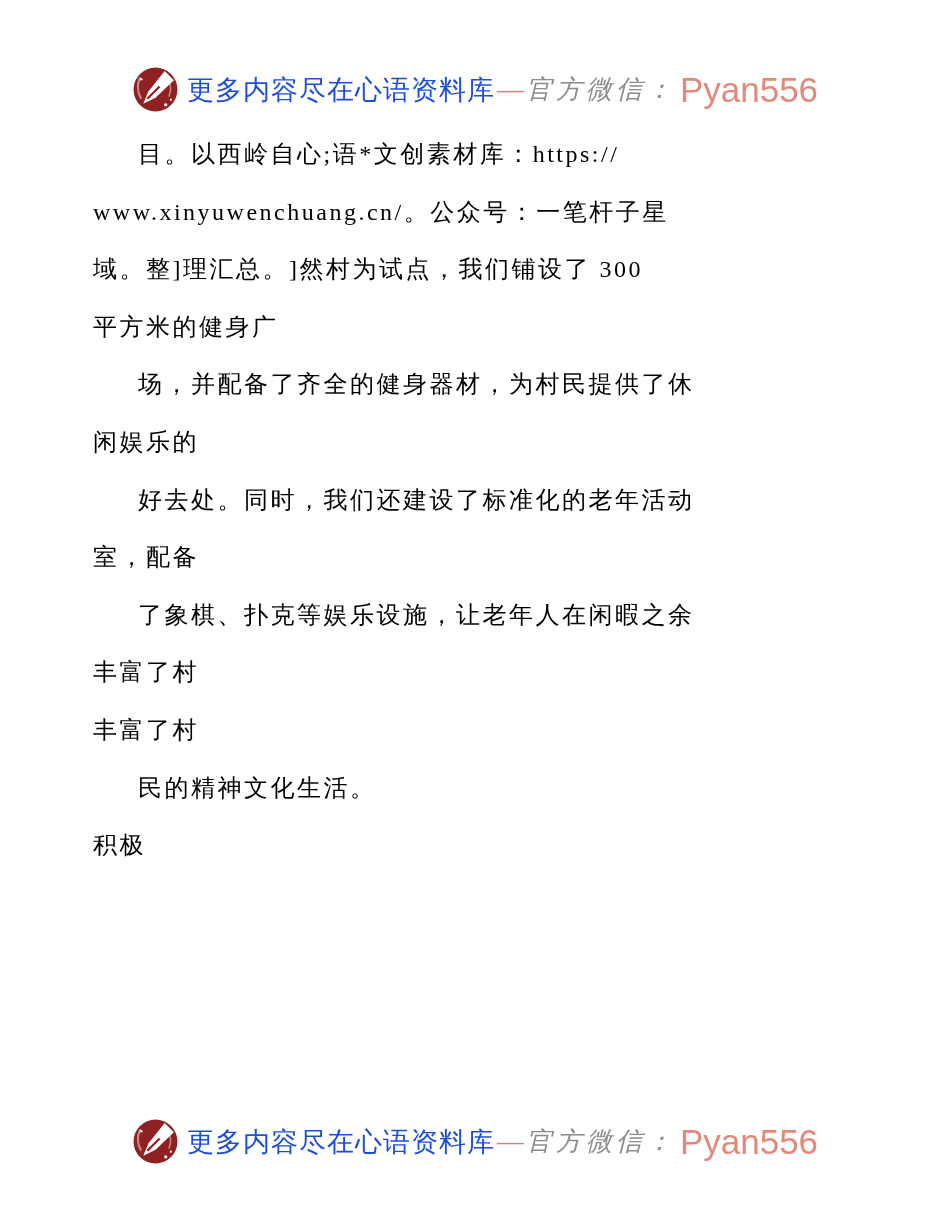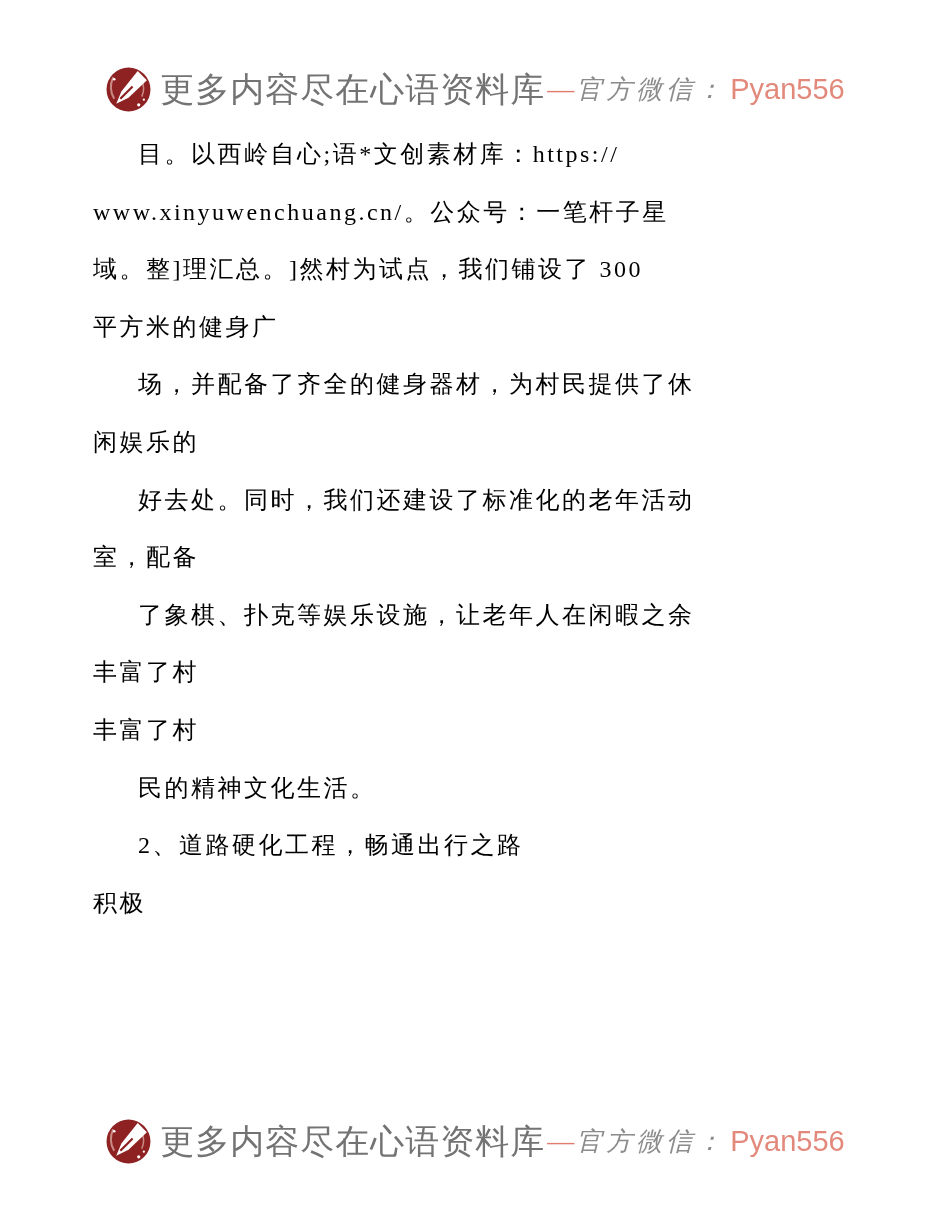--- a/index.html
+++ b/index.html
@@ -27,40 +27,40 @@
   .watermark-top { top: 66px; }
   .watermark-bottom { top: 1118px; }
   .wm-logo {
     width: 47px;
     height: 47px;
     margin-right: 8px;
     flex: 0 0 auto;
   }
   .wm-logo svg { width: 47px; height: 47px; display: block; }
   .wm-brand {
-    font-size: 34px;
-    color: #737373;
+    font-size: 27px;
+    color: #1d4ed8;
     font-family: "Liberation Serif", serif;
     letter-spacing: 1px;
     white-space: nowrap;
   }
   .wm-dash {
     font-size: 27px;
     color: #e07b6d;
     margin: 0 2px;
   }
   .wm-label {
     font-size: 26px;
     color: #8c8c8c;
     font-style: italic;
     letter-spacing: 4px;
     white-space: nowrap;
   }
   .wm-id {
-    font-size: 29px;
+    font-size: 35px;
     color: #e2897c;
     font-family: "Liberation Sans", sans-serif;
     margin-left: 4px;
     white-space: nowrap;
   }
   
   .doc {
     position: absolute;
     top: 126px;
     left: 93px;
@@ -106,21 +106,20 @@
       <div class="line">域。整]理汇总。]然村为试点，我们铺设了 300</div>
       <div class="line">平方米的健身广</div>
       <div class="line indent">场，并配备了齐全的健身器材，为村民提供了休</div>
       <div class="line">闲娱乐的</div>
       <div class="line indent">好去处。同时，我们还建设了标准化的老年活动</div>
       <div class="line">室，配备</div>
       <div class="line indent">了象棋、扑克等娱乐设施，让老年人在闲暇之余</div>
       <div class="line">丰富了村</div>
       <div class="line">丰富了村</div>
       <div class="line indent">民的精神文化生活。</div>
-      <div class="line indent">2、道路硬化工程，畅通出行之路</div>
       <div class="line">积极</div>
     </div>
 
   <div class="watermark watermark-bottom">
     <span class="wm-logo">
       <svg viewBox="0 0 46 46" xmlns="http://www.w3.org/2000/svg">
         <circle cx="23" cy="23" r="21.5" fill="#8e2121"></circle>
         <path d="M8 11 Q 3 22 9 32" stroke="#c98a84" stroke-width="2" fill="none"></path>
         <path d="M36 30 Q 40 21 35 12" stroke="#c98a84" stroke-width="1.5" fill="none"></path>
         <path d="M32 5 L41 14 L23 31 L11 37 L16 25 Z" fill="#ffffff"></path>

